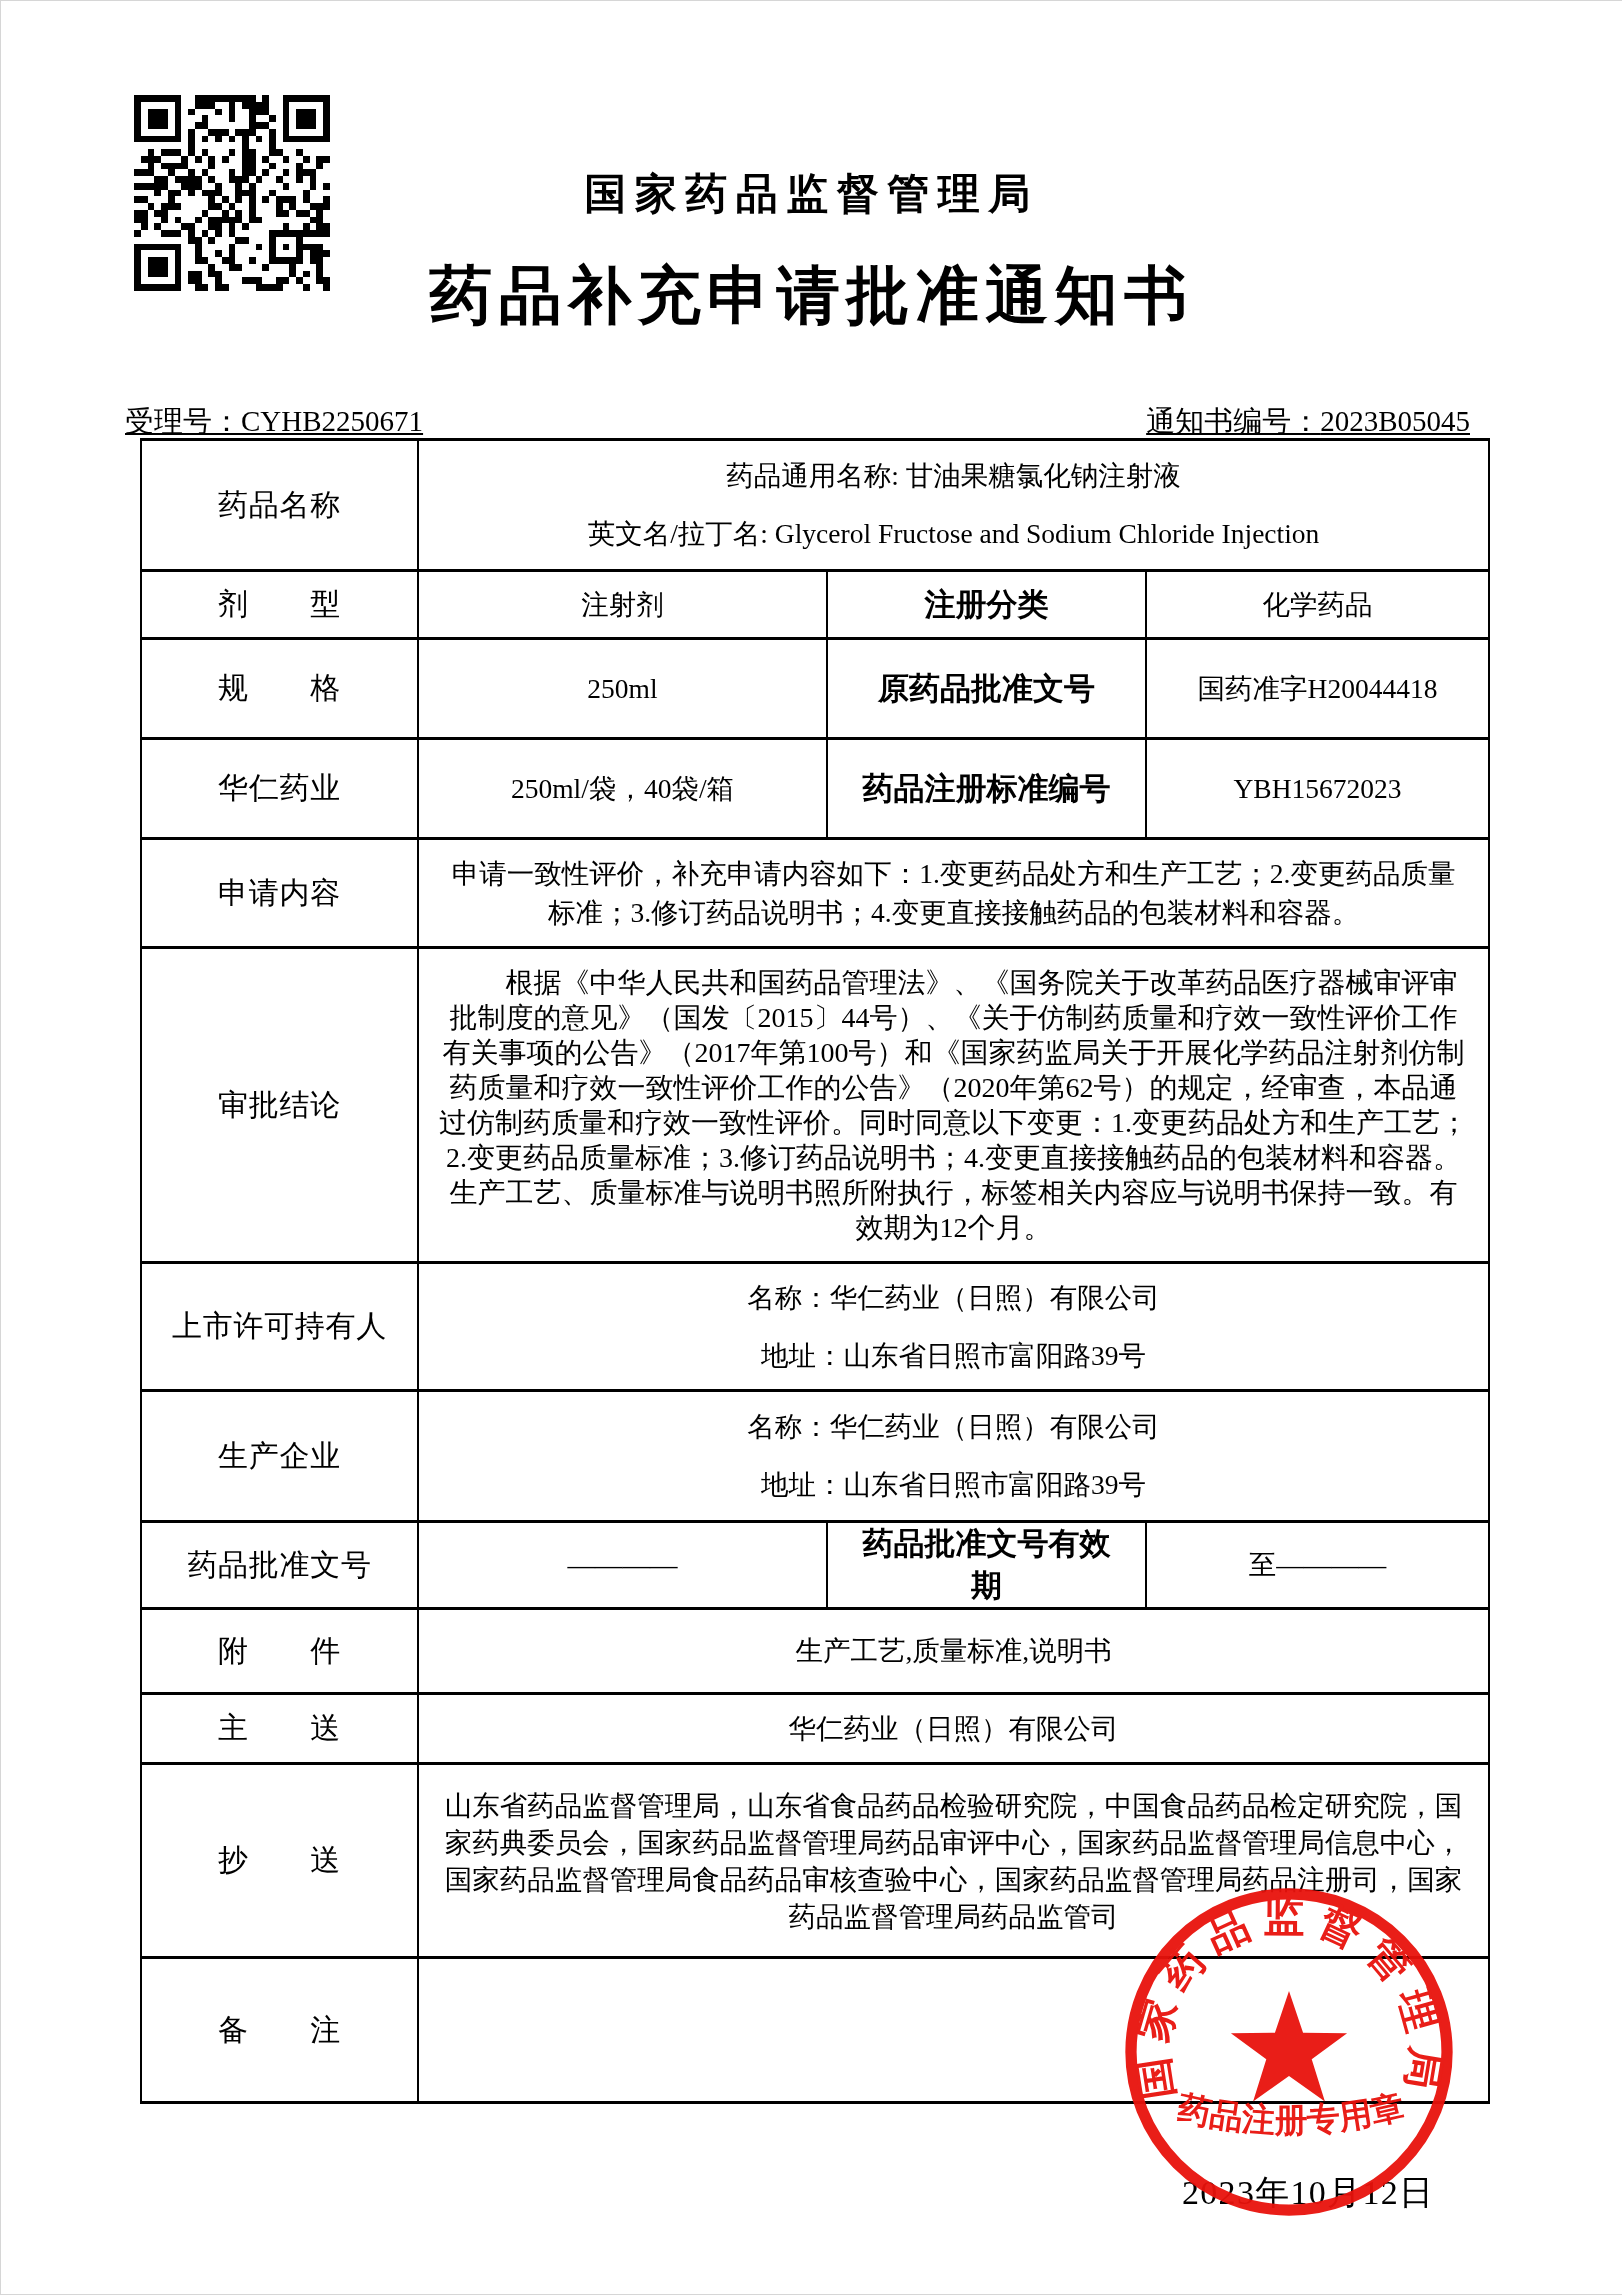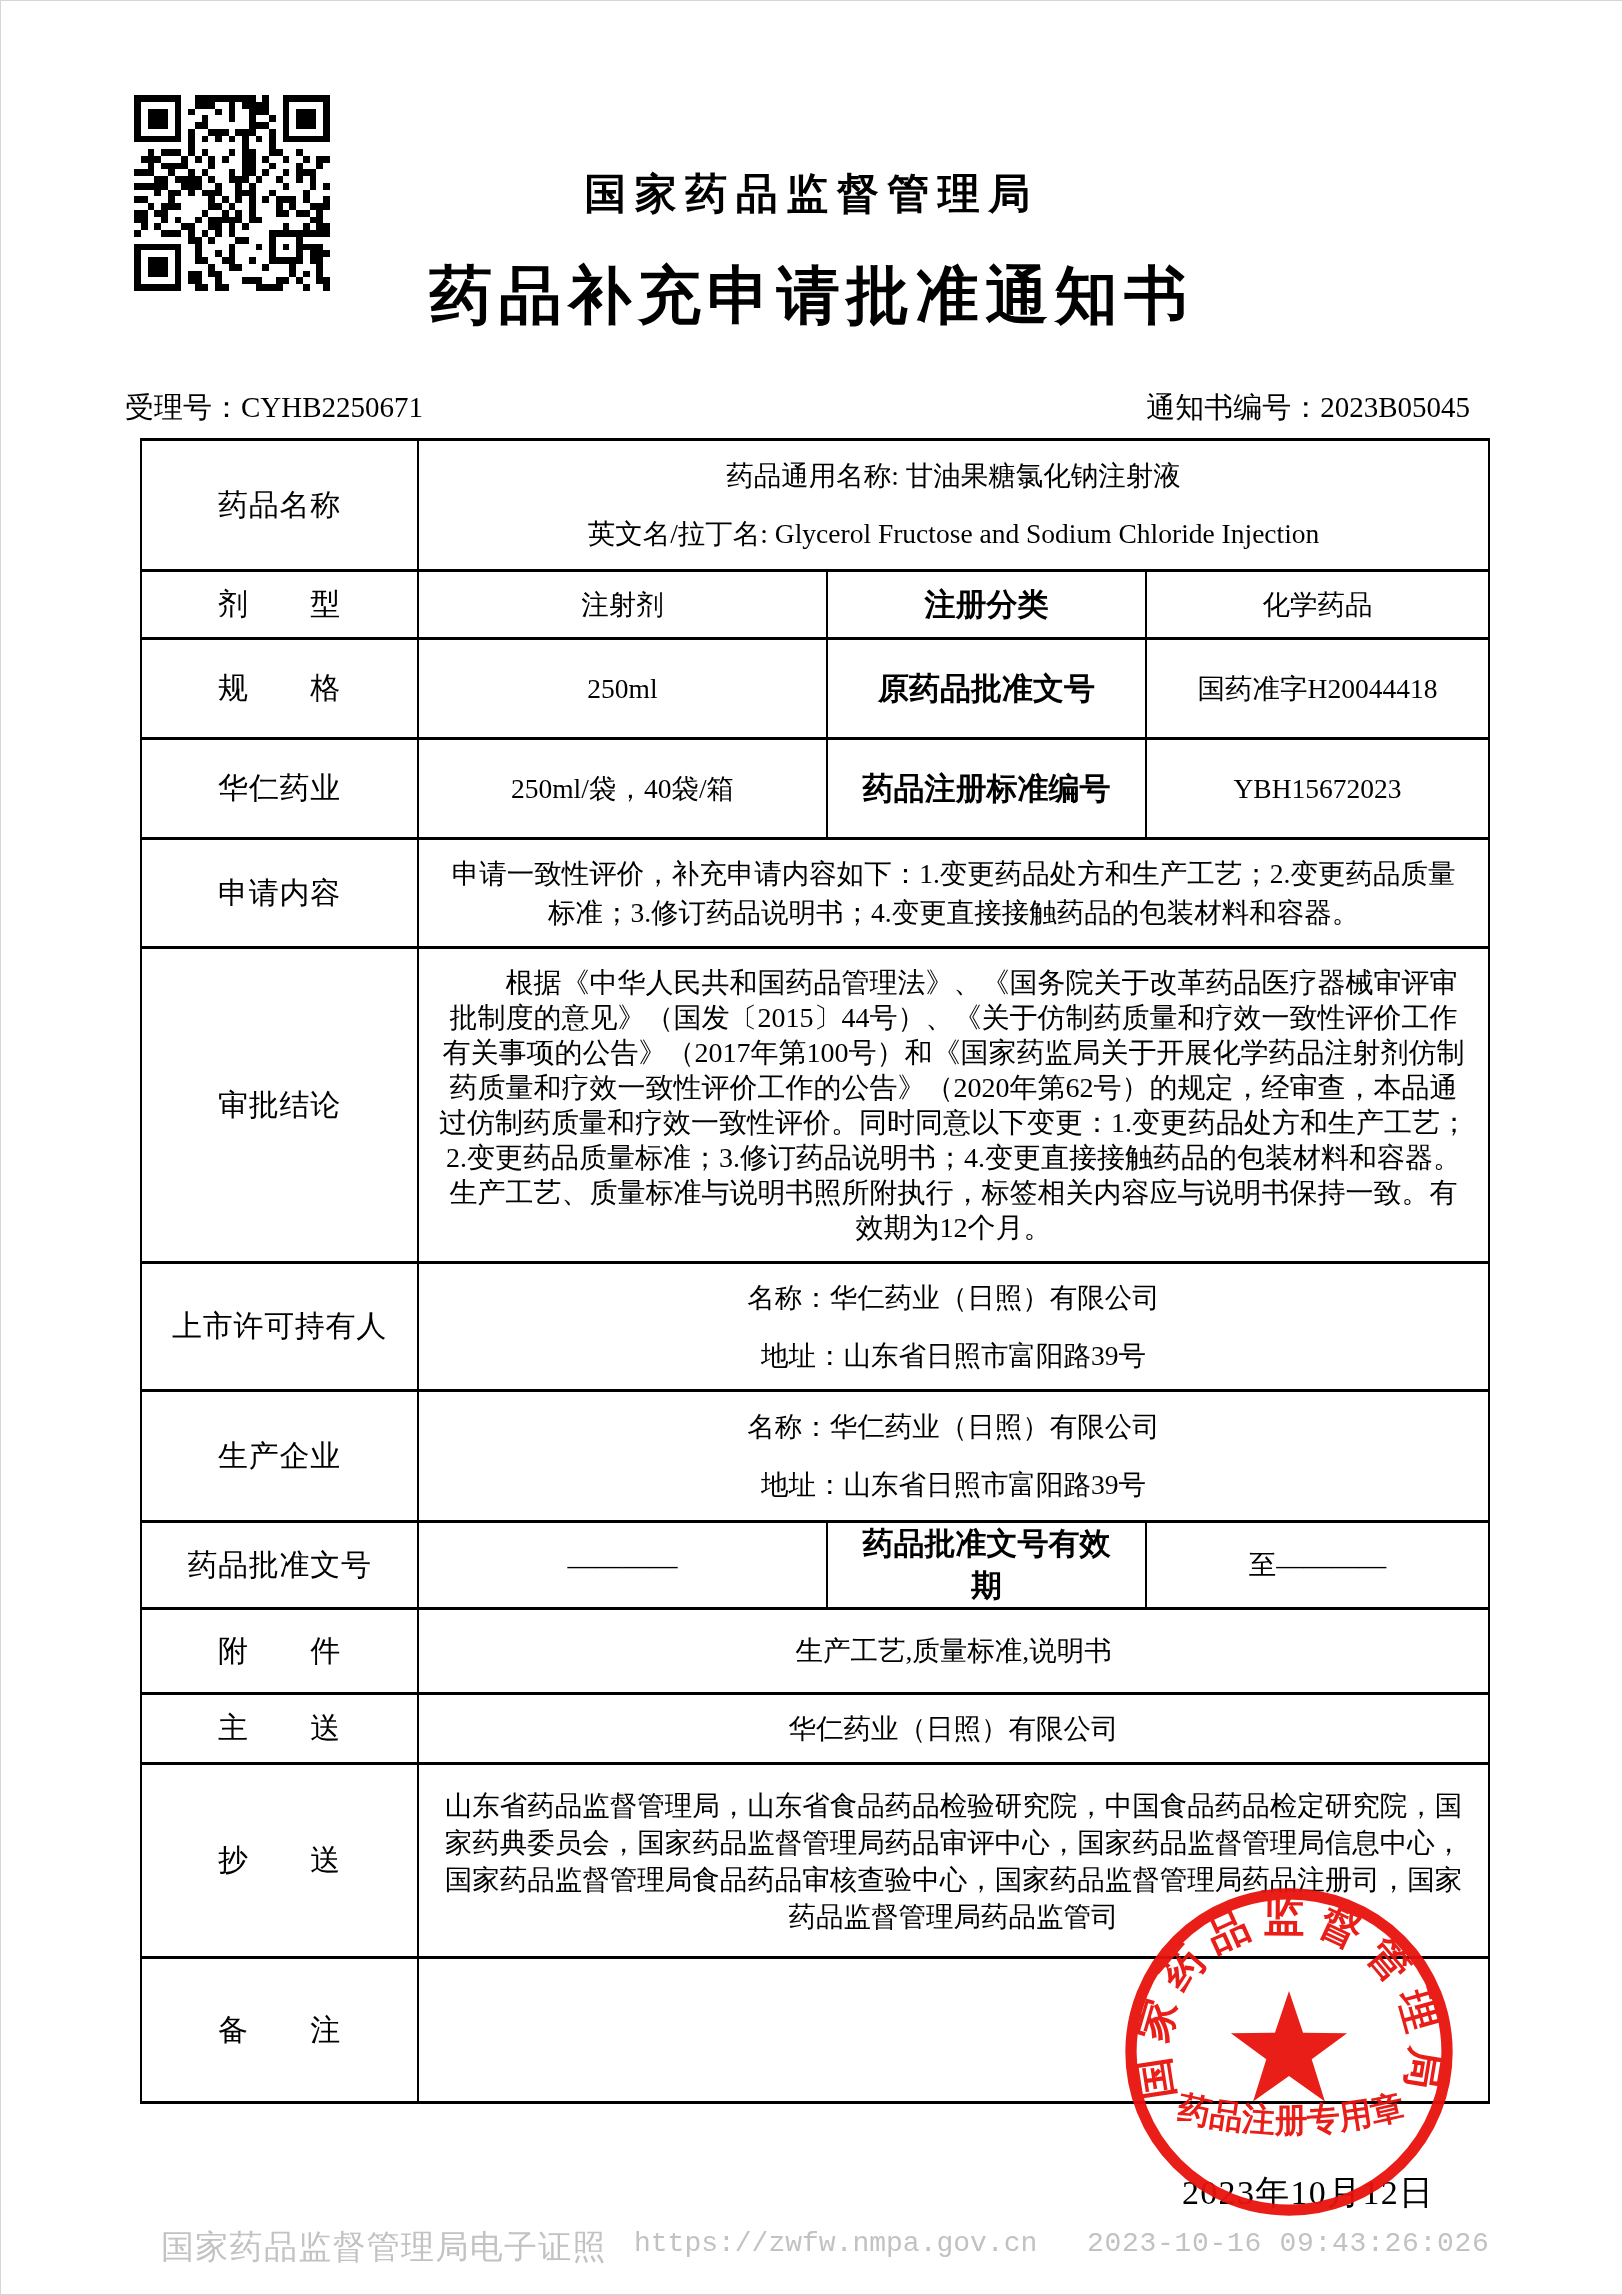--- a/index.html
+++ b/index.html
@@ -20,23 +20,24 @@
     text-align:center;
     font-family:"Liberation Sans","DejaVu Sans",sans-serif;
     font-weight:bold;font-size:42px;letter-spacing:8.5px;
   }
   .doc-title{
     position:absolute;left:0;top:252px;width:100%;
     text-align:center;
     font-weight:600;font-size:63px;letter-spacing:6.5px;
   }
   .ref-row{
-    position:absolute;left:124px;top:387px;width:1345px;
+    position:absolute;left:124px;top:401px;width:1345px;
     display:flex;justify-content:space-between;
     font-size:29px;
+    text-decoration:underline;
   }
   .ref-row span{white-space:nowrap;}
 
   table.main{
     position:absolute;left:139px;top:437px;
     width:1347px;border-collapse:collapse;table-layout:fixed;
     font-size:27.5px;
   }
   table.main td{
     border:2px solid #000;
@@ -578,20 +579,15 @@
       <polygon points="250,158 271.2,220.9 337.5,221.6 284.2,261.1 304.1,324.4 250,286 195.9,324.4 215.8,261.1 162.5,221.6 228.8,220.9" fill="#e8120c"></polygon>
       <text class="seal-ring-text" fill="#e8120c">
         <textPath href="#arcTop" startOffset="6">国家药品监督管理局</textPath>
       </text>
       <text class="seal-bottom-text" fill="#e8120c">
         <textPath href="#arcBottom" startOffset="2">药品注册专用章</textPath>
       </text>
     </svg>
   </div>
 
-  <div class="footer" style="color: rgb(194, 194, 194);">
-    <span class="f-cn">国家药品监督管理局电子证照</span>
-    <span class="f-url">https://zwfw.nmpa.gov.cn</span>
-    <span class="f-ts">2023-10-16 09:43:26:026</span>
-  </div>
 
 </div>
 
 
 </body></html>

